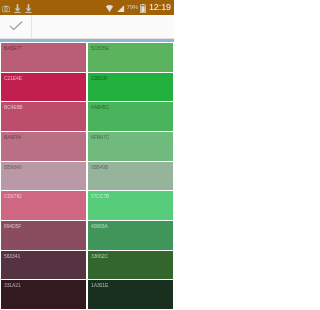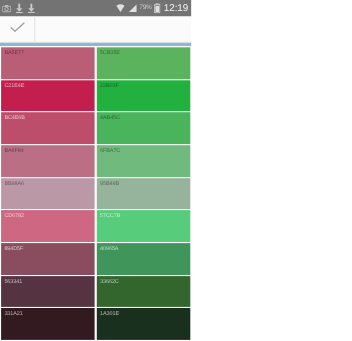--- a/index.html
+++ b/index.html
@@ -5,21 +5,21 @@
   * { margin:0; padding:0; box-sizing:border-box; }
   html,body { width:174px; height:310px; overflow:hidden; }
   body {
     font-family:"Liberation Sans", sans-serif;
     background:#ffffff;
   }
 
   
   .statusbar{
     height:15px; width:100%;
-    background:#737373;
+    background:#a16207;
     display:flex; align-items:center;
     padding:0 3px 0 2px;
     color:#d8d8d8;
   }
   .sb-left{ display:flex; align-items:center; gap:4px; flex:0 0 auto; }
   .sb-spacer{ flex:1 1 auto; }
   .sb-right{ display:flex; align-items:center; gap:2px; flex:0 0 auto; }
   .sb-icon{ display:block; }
   .sb-batt-pct{
     font-size:6px; letter-spacing:-0.2px;

